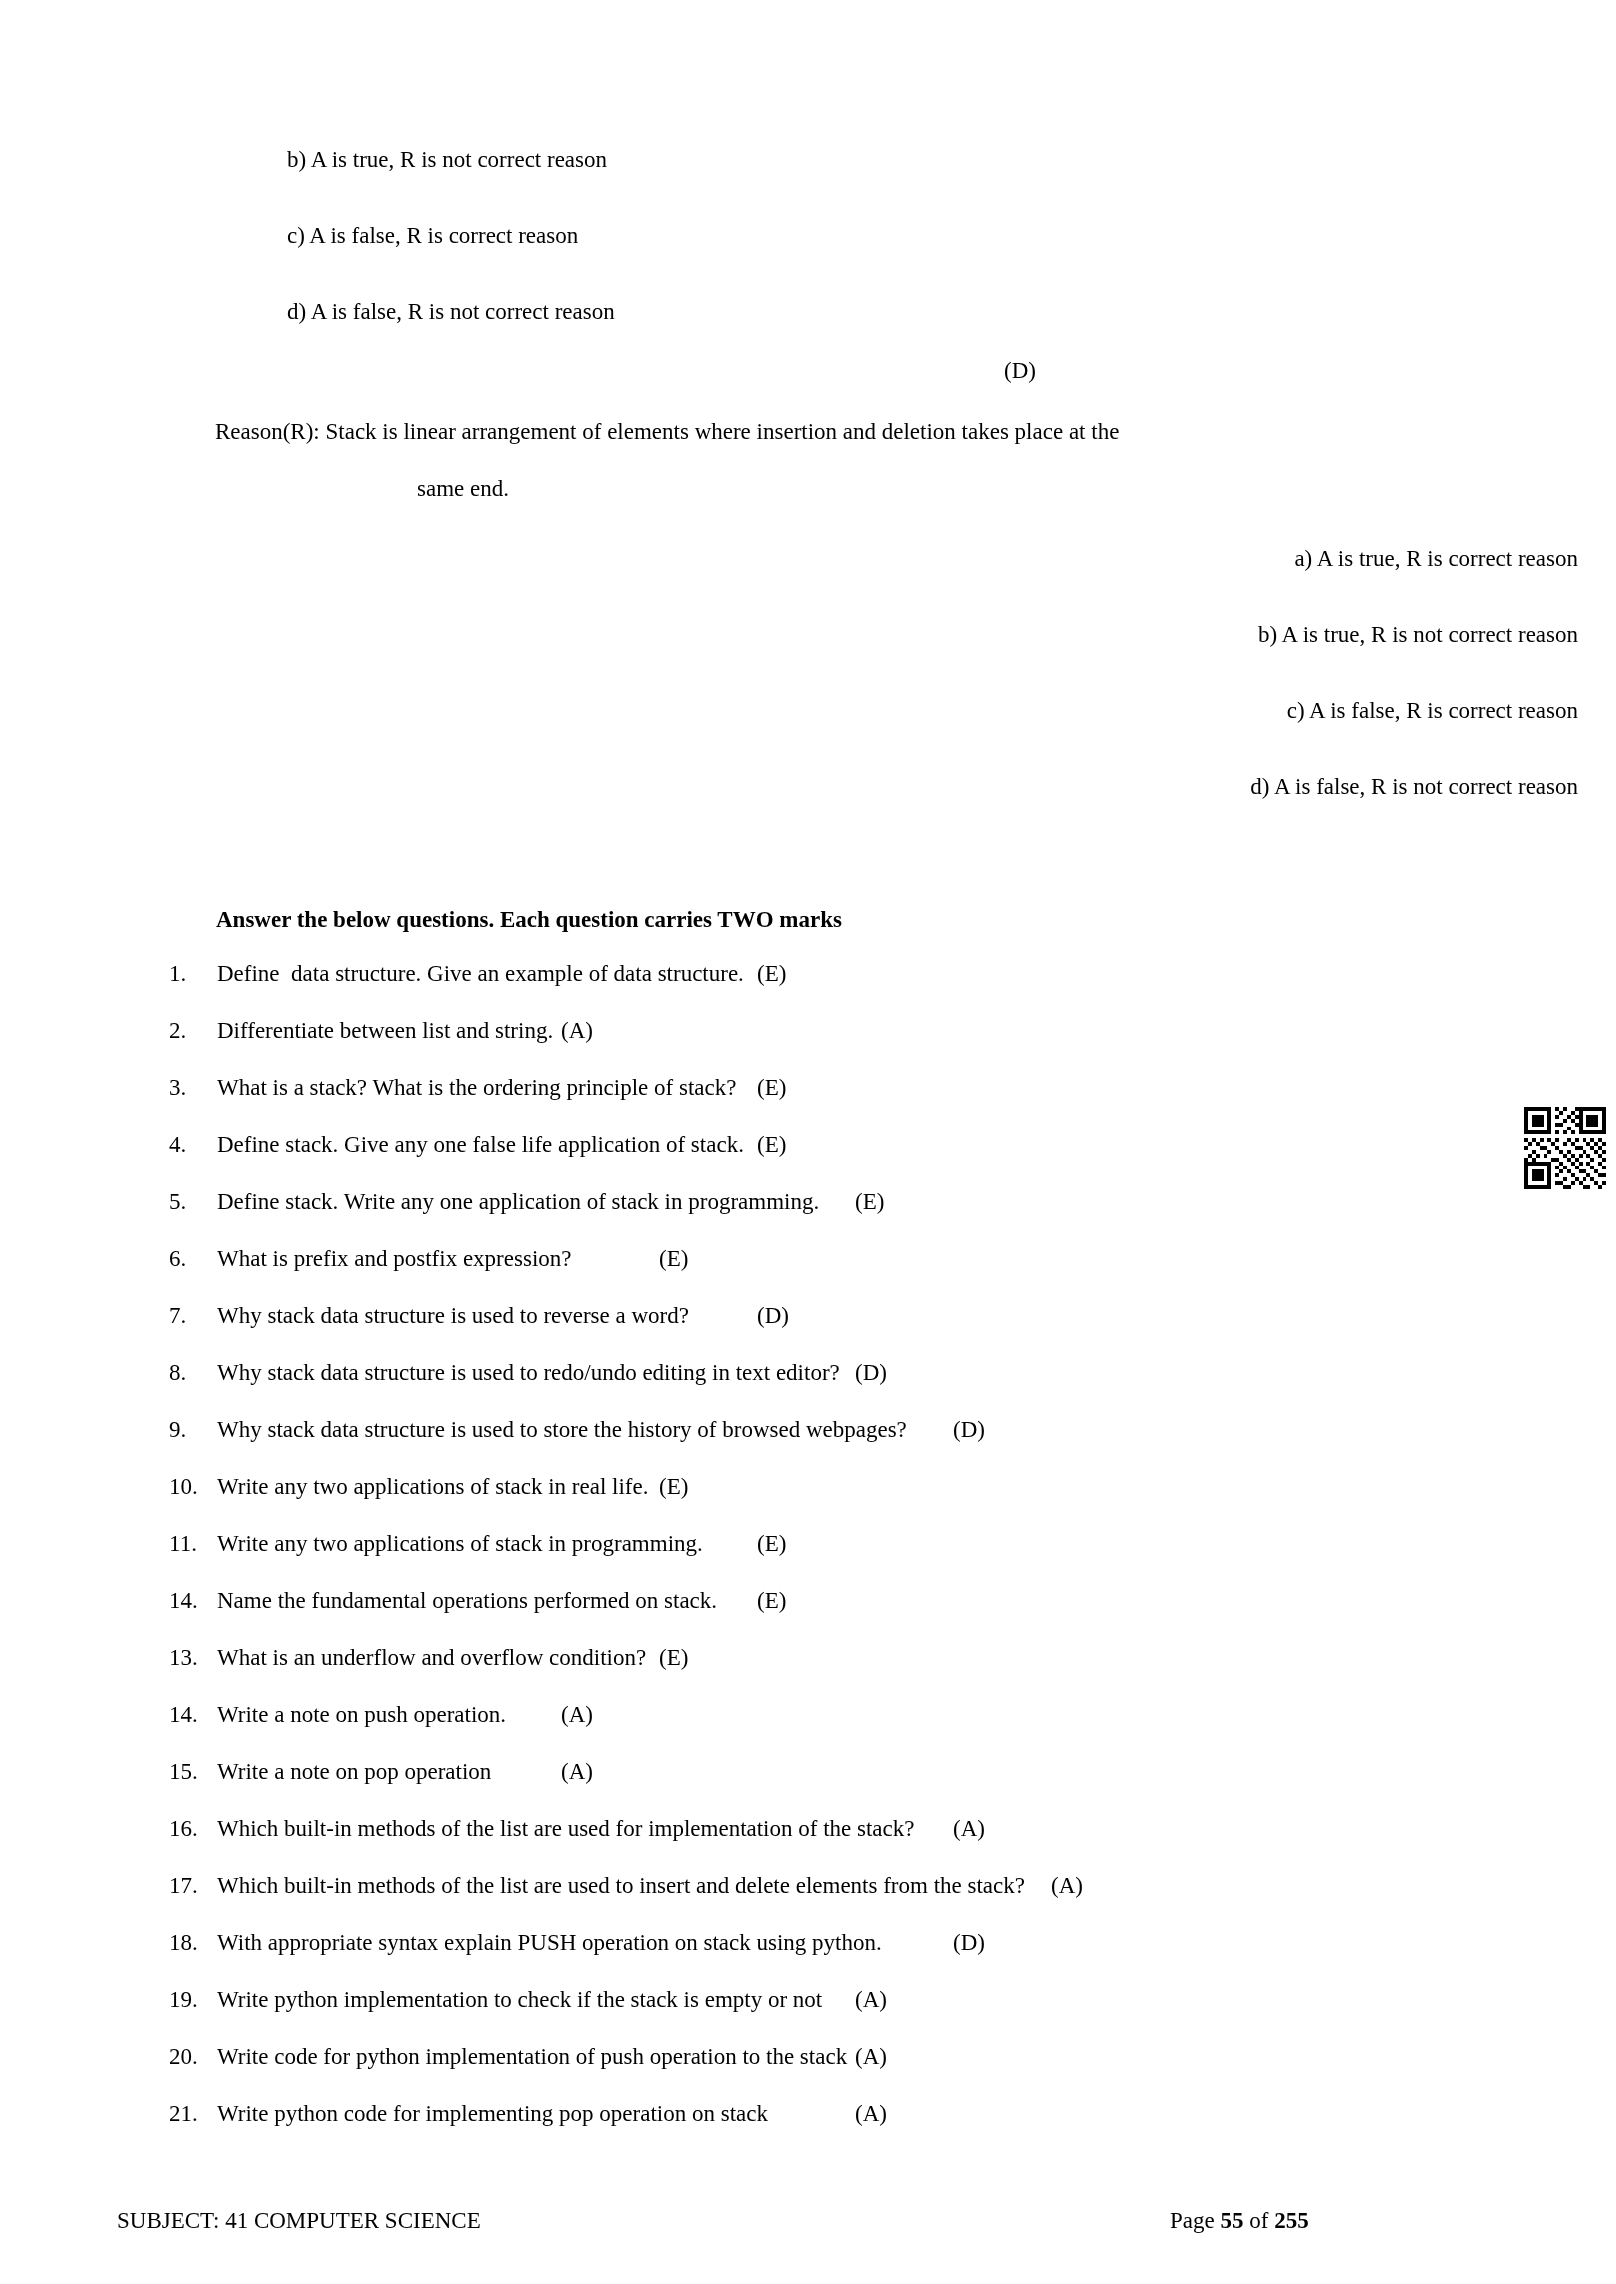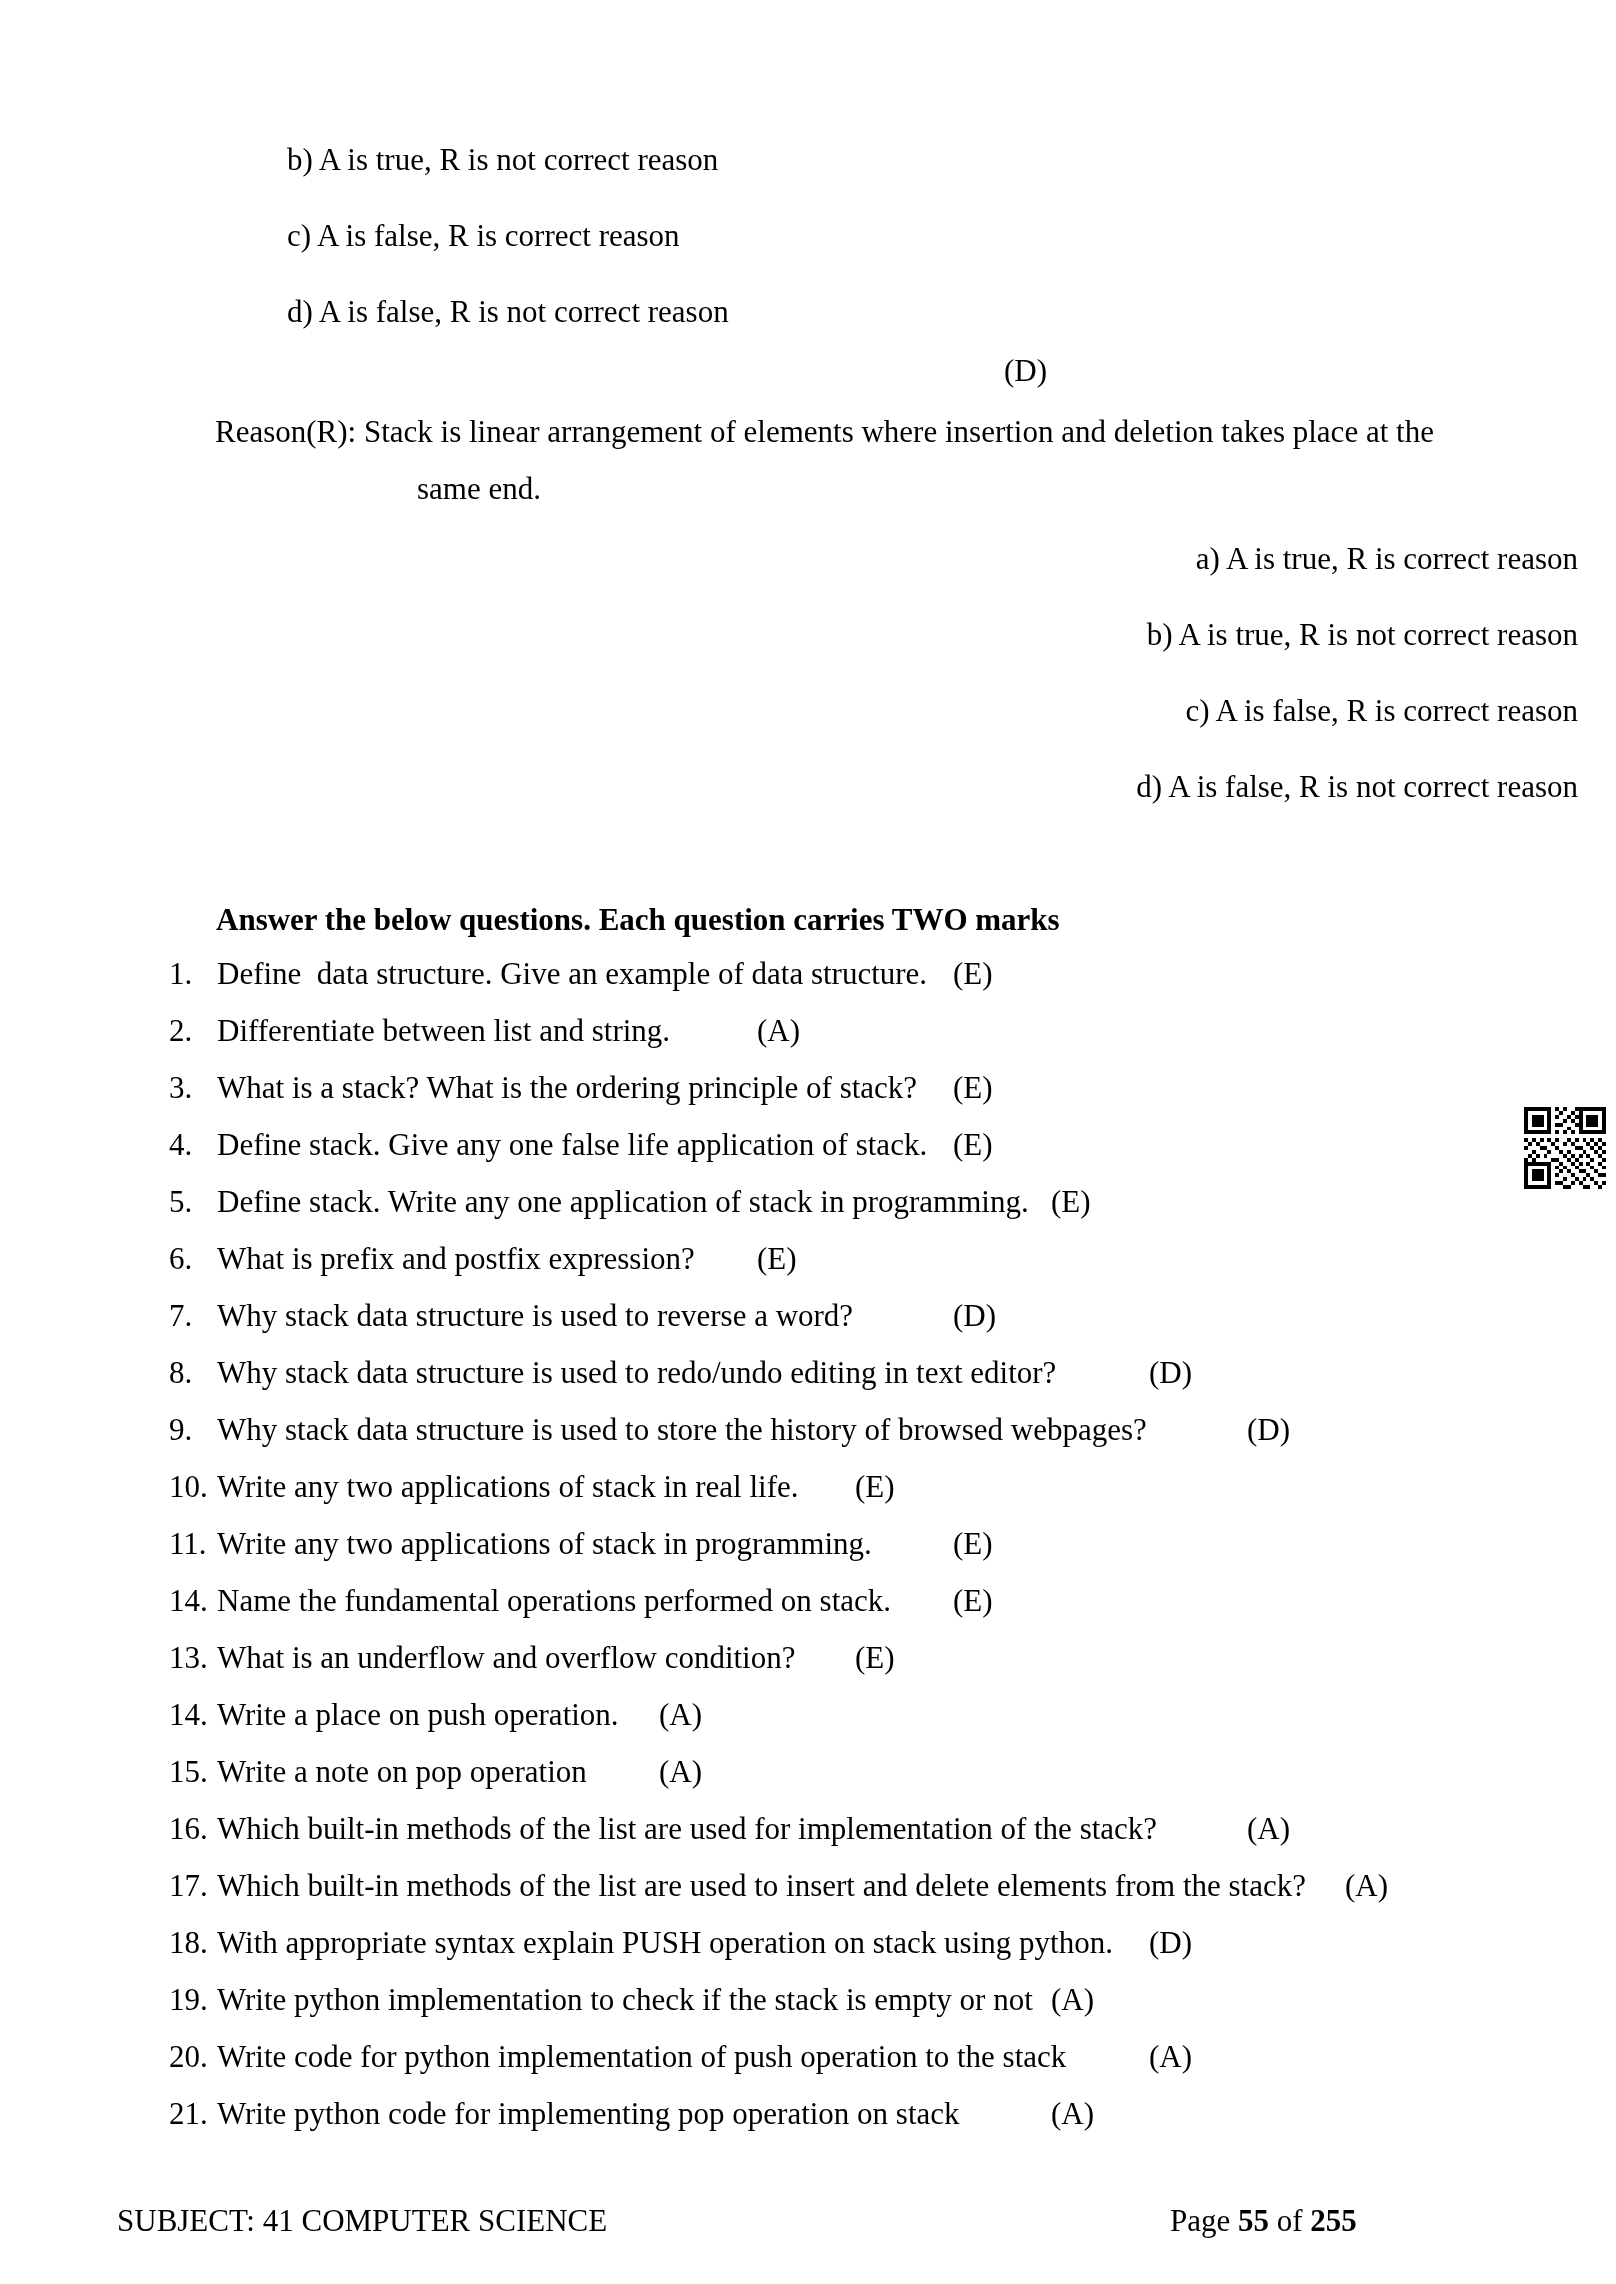--- a/index.html
+++ b/index.html
@@ -4,21 +4,21 @@
 <style>
   html, body { margin: 0; padding: 0; background: #e8e8e8; }
   .page {
     position: relative;
     width: 1617px;
     height: 2284px;
     margin: 0 auto;
     background: #ffffff;
     color: #000000;
     font-family: "Liberation Serif", serif;
-    font-size: 31px;
+    font-size: 23px;
     line-height: 29px;
     padding: 145px 39px 0 169px;
     box-sizing: border-box;
     overflow: hidden;
   }
   .opt { margin-left: 118px; margin-bottom: 47px; }
   .prev-options .opt:last-child { margin-bottom: 26px; }
   .q61-line { margin-top: 0; }
   .qno { display: inline-block; width: 48px; }
   .q61-mark { margin-top: 30px; padding-left: 835px; }
@@ -69,21 +69,21 @@
       <div class="qitem"><span class="qno">4.</span><span class="qtext">Define stack. Give any one false life application of stack.</span><span class="qtab">	</span><span class="qmark">(E)</span></div>
       <div class="qitem"><span class="qno">5.</span><span class="qtext">Define stack. Write any one application of stack in programming.</span><span class="qtab">	</span><span class="qmark">(E)</span></div>
       <div class="qitem"><span class="qno">6.</span><span class="qtext">What is prefix and postfix expression?</span><span class="qtab">	</span><span class="qmark">(E)</span></div>
       <div class="qitem"><span class="qno">7.</span><span class="qtext">Why stack data structure is used to reverse a word?</span><span class="qtab">	</span><span class="qmark">(D)</span></div>
       <div class="qitem"><span class="qno">8.</span><span class="qtext">Why stack data structure is used to redo/undo editing in text editor?</span><span class="qtab">	</span><span class="qmark">(D)</span></div>
       <div class="qitem"><span class="qno">9.</span><span class="qtext">Why stack data structure is used to store the history of browsed webpages?</span><span class="qtab">	</span><span class="qmark">(D)</span></div>
       <div class="qitem"><span class="qno">10.</span><span class="qtext">Write any two applications of stack in real life.</span><span class="qtab">	</span><span class="qmark">(E)</span></div>
       <div class="qitem"><span class="qno">11.</span><span class="qtext">Write any two applications of stack in programming.</span><span class="qtab">	</span><span class="qmark">(E)</span></div>
       <div class="qitem"><span class="qno">14.</span><span class="qtext">Name the fundamental operations performed on stack.</span><span class="qtab">	</span><span class="qmark">(E)</span></div>
       <div class="qitem"><span class="qno">13.</span><span class="qtext">What is an underflow and overflow condition?</span><span class="qtab">	</span><span class="qmark">(E)</span></div>
-      <div class="qitem"><span class="qno">14.</span><span class="qtext">Write a place on push operation.</span><span class="qtab">	</span><span class="qmark">(A)</span></div>
+      <div class="qitem"><span class="qno">14.</span><span class="qtext">Write a note on push operation.</span><span class="qtab">	</span><span class="qmark">(A)</span></div>
       <div class="qitem"><span class="qno">15.</span><span class="qtext">Write a note on pop operation</span><span class="qtab">	</span><span class="qmark">(A)</span></div>
       <div class="qitem"><span class="qno">16.</span><span class="qtext">Which built-in methods of the list are used for implementation of the stack?</span><span class="qtab">	</span><span class="qmark">(A)</span></div>
       <div class="qitem"><span class="qno">17.</span><span class="qtext">Which built-in methods of the list are used to insert and delete elements from the stack?</span><span class="qtab">	</span><span class="qmark">(A)</span></div>
       <div class="qitem"><span class="qno">18.</span><span class="qtext">With appropriate syntax explain PUSH operation on stack using python.</span><span class="qtab">	</span><span class="qmark">(D)</span></div>
       <div class="qitem"><span class="qno">19.</span><span class="qtext">Write python implementation to check if the stack is empty or not</span><span class="qtab">	</span><span class="qmark">(A)</span></div>
       <div class="qitem"><span class="qno">20.</span><span class="qtext">Write code for python implementation of push operation to the stack</span><span class="qtab">	</span><span class="qmark">(A)</span></div>
       <div class="qitem"><span class="qno">21.</span><span class="qtext">Write python code for implementing pop operation on stack</span><span class="qtab">	</span><span class="qmark">(A)</span></div>
     </div>
 
   <svg class="qr" viewBox="0 0 21 21" shape-rendering="crispEdges" xmlns="http://www.w3.org/2000/svg">

